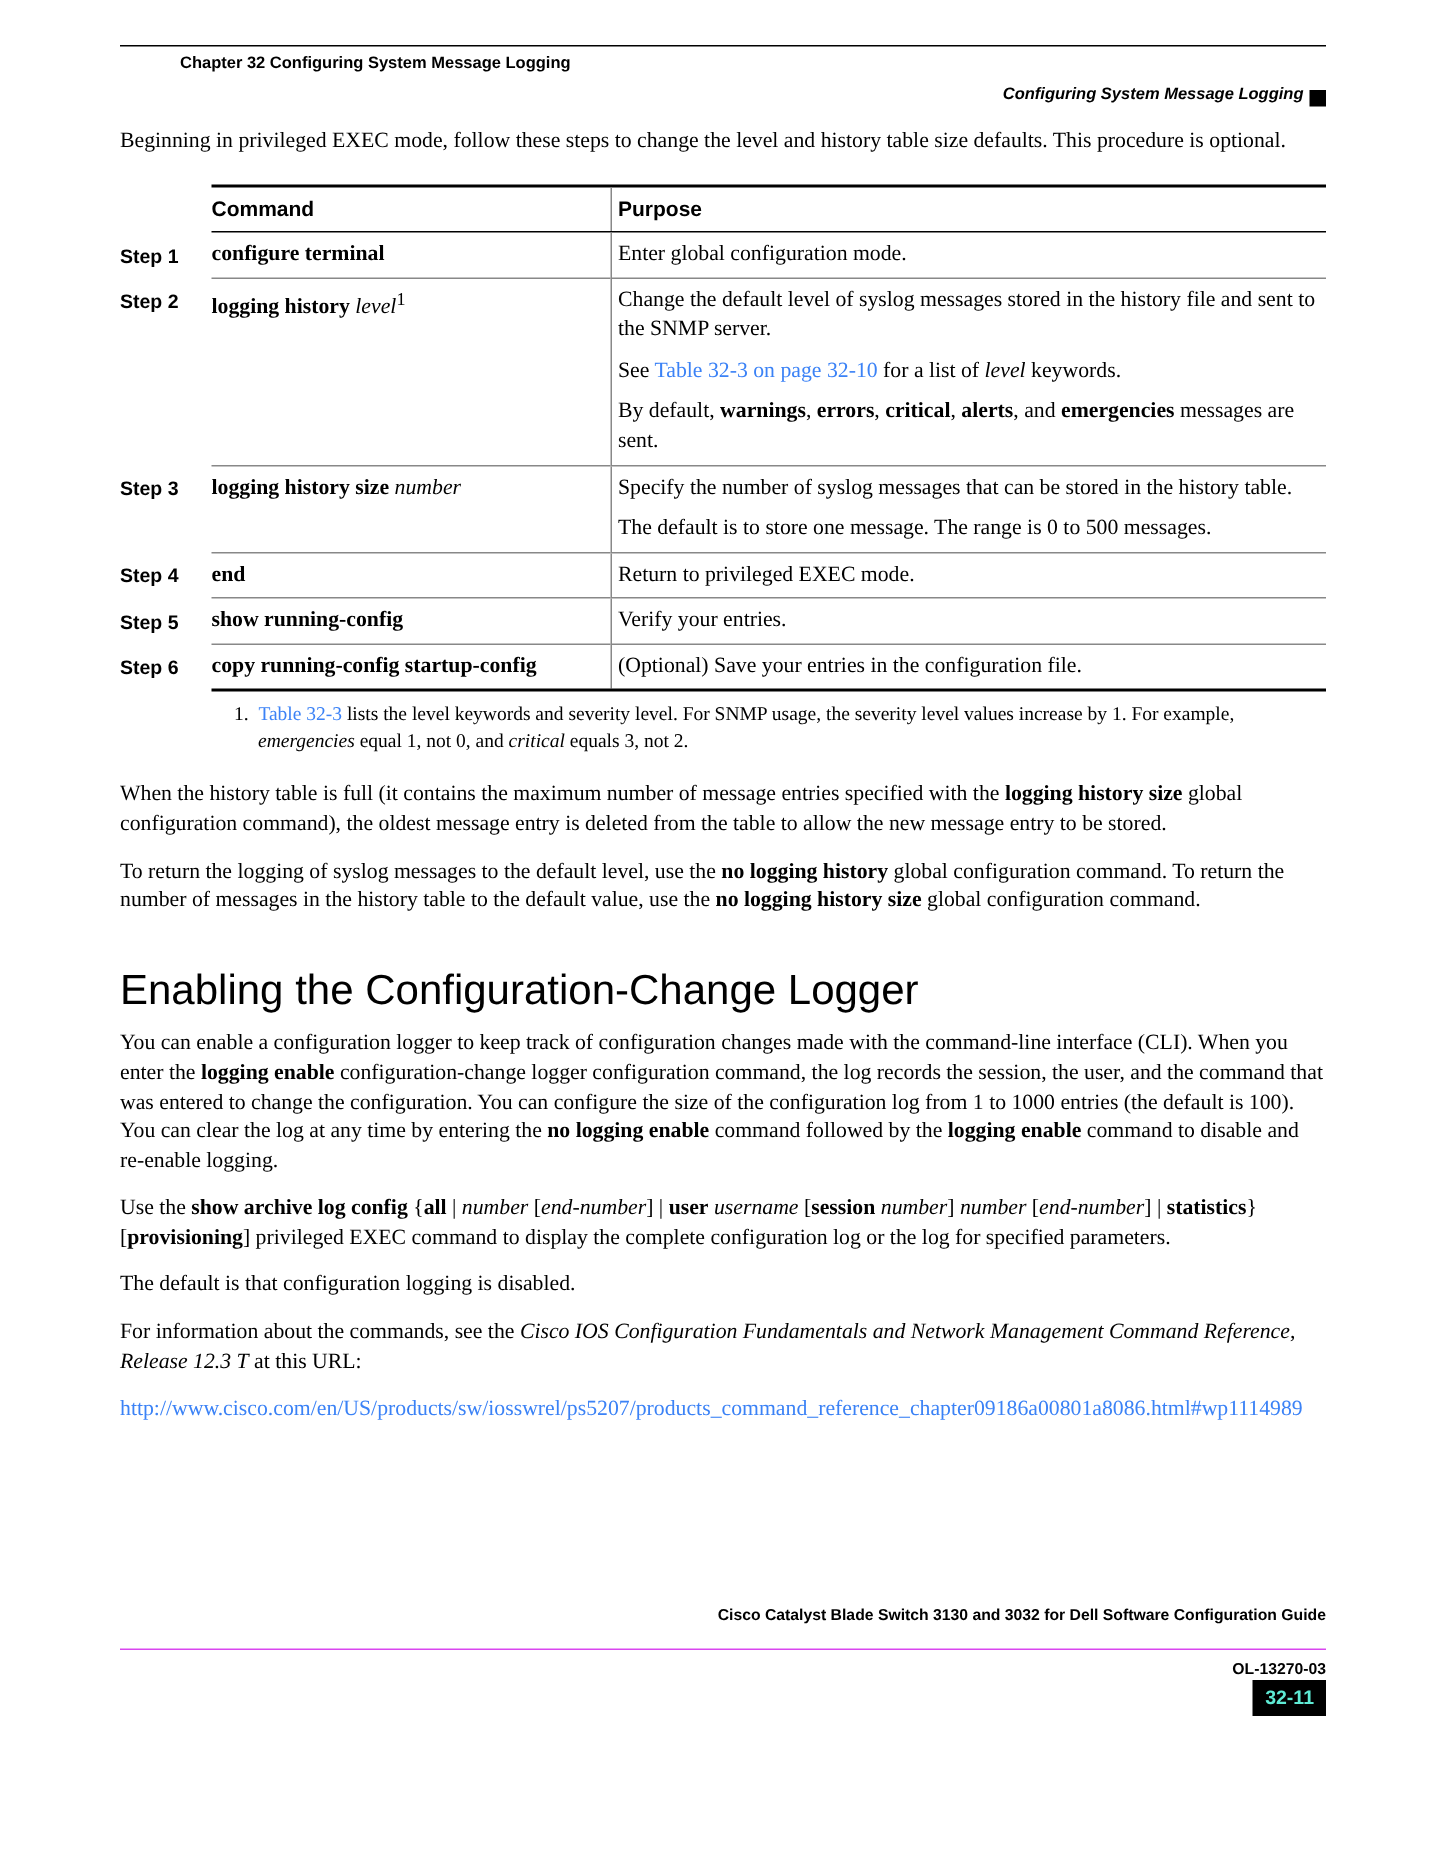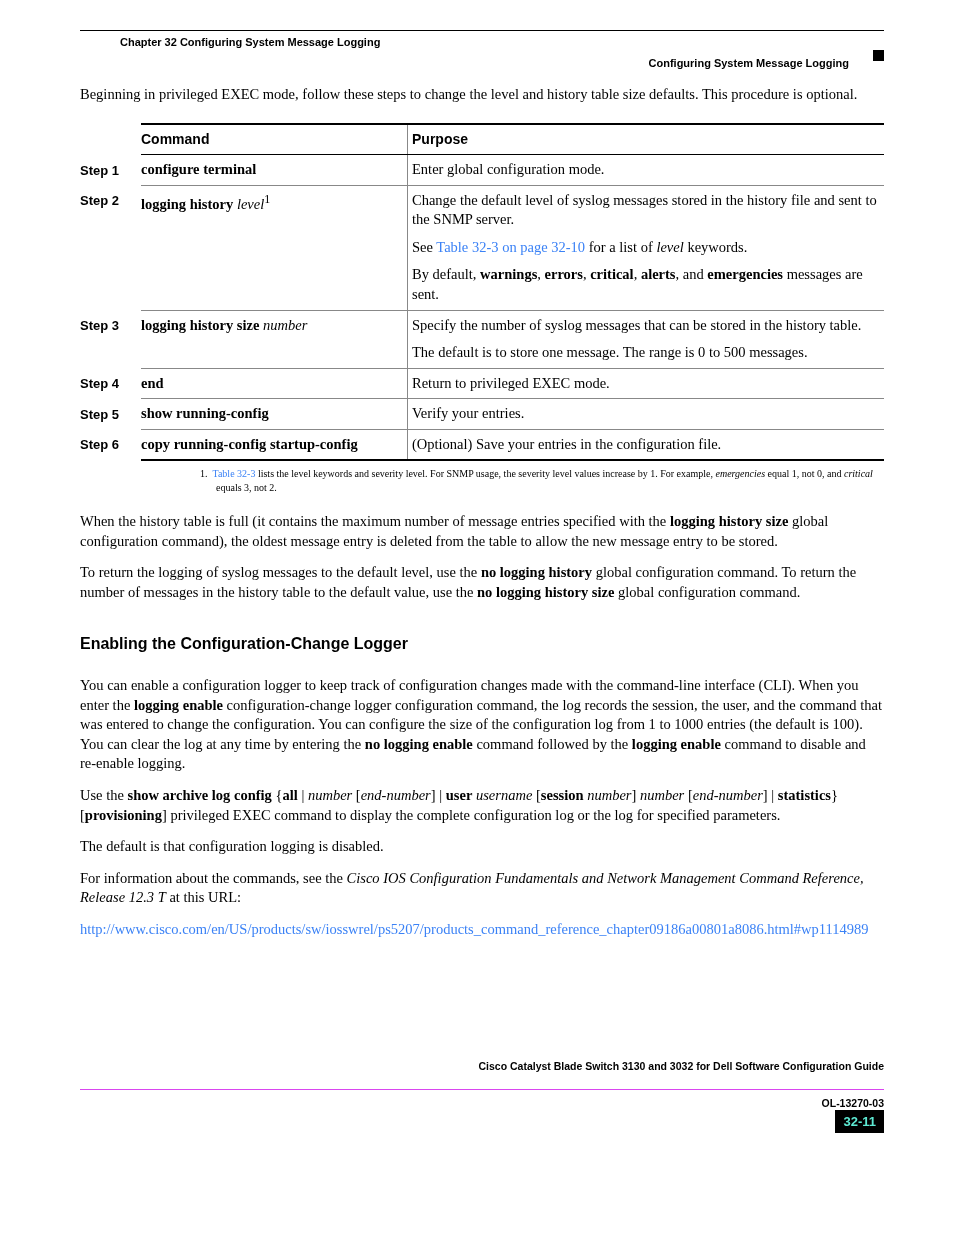--- a/index.html
+++ b/index.html
@@ -32,22 +32,23 @@
   .hdr-sub {
     font-family: Arial, Helvetica, sans-serif;
     font-weight: bold;
     font-size: 11px;
     text-align: right;
     margin-top: 6px;
   }
   .hdr-sub-wrap{
     display:flex;
     justify-content:flex-end;
-    align-items:flex-start;
-    gap:24px;
+    align-items:flex-end;
+    gap:4px;
+    font-style:italic;
   }
   .sq {
     width: 11px; height: 11px; background:#000; display:inline-block;
   }
   .body-indent {
     margin-left: 170px;
     margin-right: 0;
   }
   .para {
     margin: 0 0 12px 0;
@@ -93,30 +94,30 @@
   .step-table td.purpose {
     border-left: 1px solid #888;
     padding-left: 4px;
   }
   .step-table td.purpose p { margin: 0 0 8px 0; }
   .step-table td.purpose p:last-child { margin-bottom: 0; }
   .bold { font-weight: bold; }
   .ital { font-style: italic; }
   .link { color: #3b82f6; }
   .footnote {
-    font-size: 10px;
-    margin: 6px 0 18px 120px;
+    font-size: 13px;
+    margin: 6px 0 18px 76px;
     text-indent: -16px;
     padding-left: 16px;
   }
   .h2 {
     font-family: Arial, Helvetica, sans-serif;
-    font-weight: bold;
-    font-size: 16px;
-    margin: 30px 0 22px 0;
+    font-weight: normal;
+    font-size: 28px;
+    margin: 30px 0 8px 0;
   }
   .ftr {
     border-bottom: 1px solid #d946ef;
     margin-top: 120px;
     padding-bottom:15px;
     position:relative;
   }
   .ftr-title{
     font-family: Arial, Helvetica, sans-serif;
     font-weight: bold;

